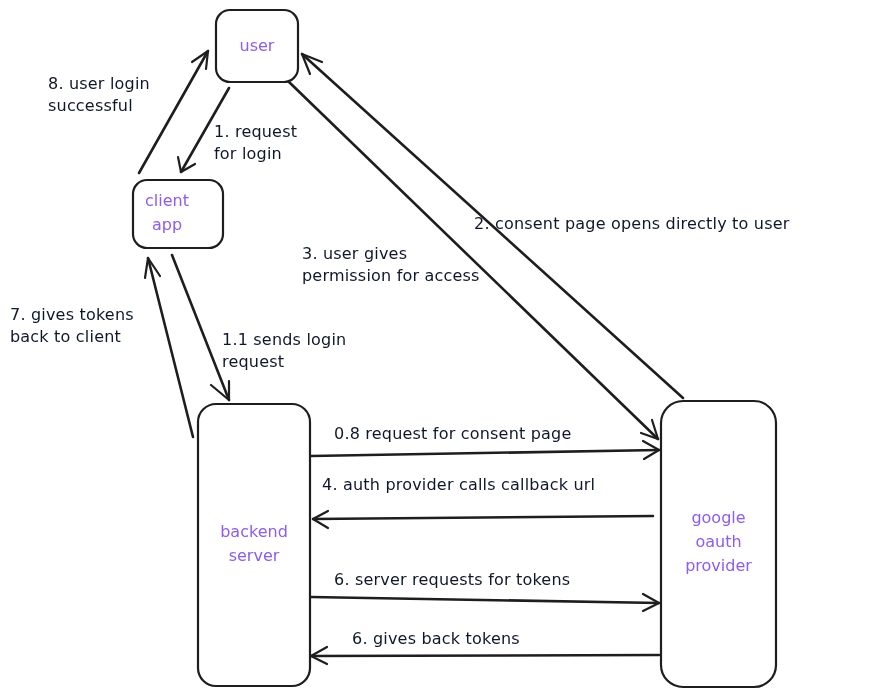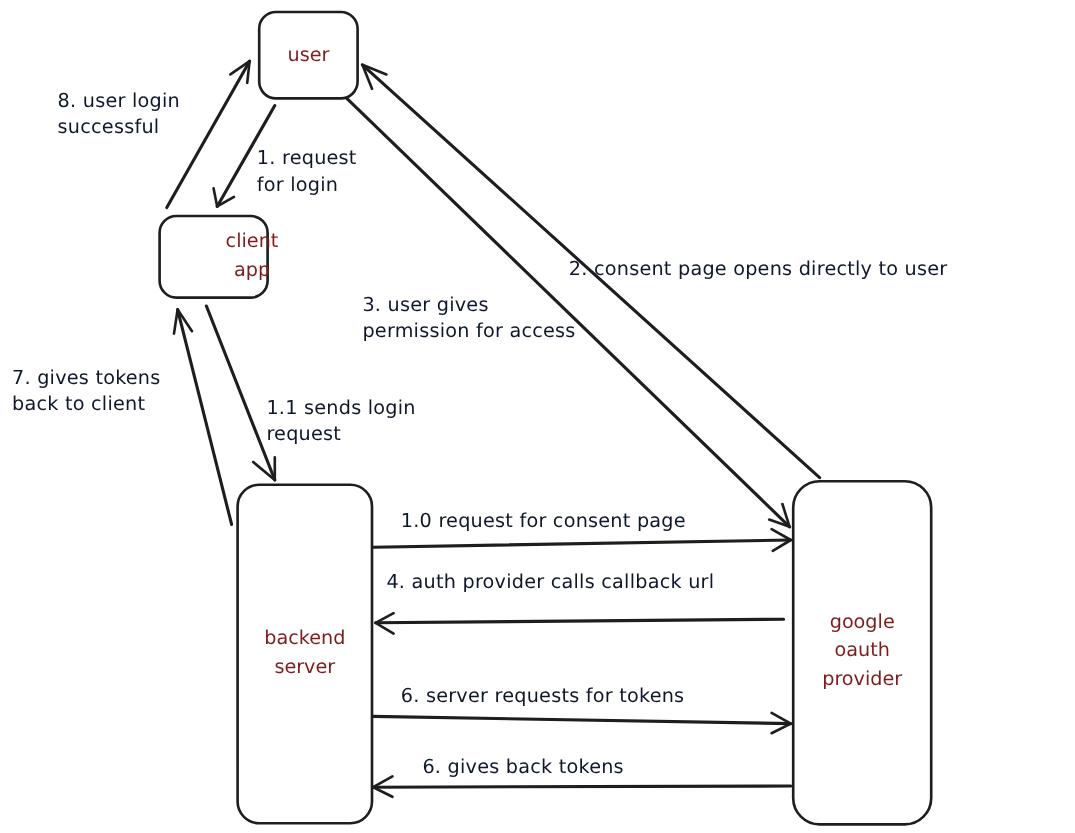--- a/index.html
+++ b/index.html
@@ -2,21 +2,21 @@
 <html><head>
   <meta charset="utf-8">
   <style>
     html, body { margin: 0; padding: 0; background: #ffffff; }
     body { width: 896px; height: 694px; position: relative; overflow: hidden; }
     svg { position: absolute; left: 0; top: 0; }
     .node { fill: #ffffff; stroke: #1e1e1e; stroke-width: 2.2; }
     .edge { stroke: #1e1e1e; stroke-width: 2.6; fill: none; stroke-linecap: round; stroke-linejoin: round; }
     .head { stroke: #1e1e1e; stroke-width: 2.2; fill: none; stroke-linecap: round; stroke-linejoin: round; }
     .lbl { position: absolute; font-family: "DejaVu Sans", sans-serif; font-size: 16px; line-height: 22px; color: #0f172a; white-space: pre; letter-spacing: 0.2px; }
-    .nlbl { position: absolute; font-family: "DejaVu Sans", sans-serif; font-size: 16px; line-height: 24px; color: #7f1d1d; text-align: center; white-space: pre; }
+    .nlbl { position: absolute; font-family: "DejaVu Sans", sans-serif; font-size: 16px; line-height: 24px; color: #8b5cf6; text-align: center; white-space: pre; }
   </style>
 </head>
 <body>
 
 <svg width="896" height="694" viewBox="0 0 896 694">
 
   <rect class="node" x="216" y="10" width="82" height="72" rx="14"></rect>
   <rect class="node" x="133" y="180" width="90" height="68" rx="14"></rect>
   <rect class="node" x="198" y="404" width="112" height="282" rx="18"></rect>
   <rect class="node" x="661" y="401" width="115" height="286" rx="22"></rect>
@@ -66,35 +66,35 @@
     <polyline class="head" points="643,594 659,603 643,611"></polyline>
   </g>
 
   <g>
     <path class="edge" d="M659,655 L311,656"></path>
     <polyline class="head" points="327,647 311,656 327,664"></polyline>
   </g>
 </svg>
 
 <div class="nlbl" style="left:216px; top:34px; width:82px;">user</div>
-<div class="nlbl" style="left:133px; top:189px; width:68px;padding-left:43px;">client
+<div class="nlbl" style="left:133px; top:189px; width:68px;">client
 app</div>
 <div class="nlbl" style="left:198px; top:520px; width:112px;">backend
 server</div>
 <div class="nlbl" style="left:661px; top:506px; width:115px;">google
 oauth
 provider</div>
 
 <div class="lbl" style="left:48px; top:73px;">8. user login
 successful</div>
 <div class="lbl" style="left:214px; top:121px;">1. request
 for login</div>
 <div class="lbl" style="left:474px; top:213px;">2. consent page opens directly to user</div>
 <div class="lbl" style="left:302px; top:243px;">3. user gives
 permission for access</div>
 <div class="lbl" style="left:10px; top:304px;">7. gives tokens
 back to client</div>
 <div class="lbl" style="left:222px; top:329px;">1.1 sends login
 request</div>
-<div class="lbl" style="left:334px; top:423px;">1.0 request for consent page</div>
+<div class="lbl" style="left:334px; top:423px;">0.8 request for consent page</div>
 <div class="lbl" style="left:322px; top:474px;">4. auth provider calls callback url</div>
 <div class="lbl" style="left:334px; top:569px;">6. server requests for tokens</div>
 <div class="lbl" style="left:352px; top:628px;">6. gives back tokens</div>
 
 </body></html>

